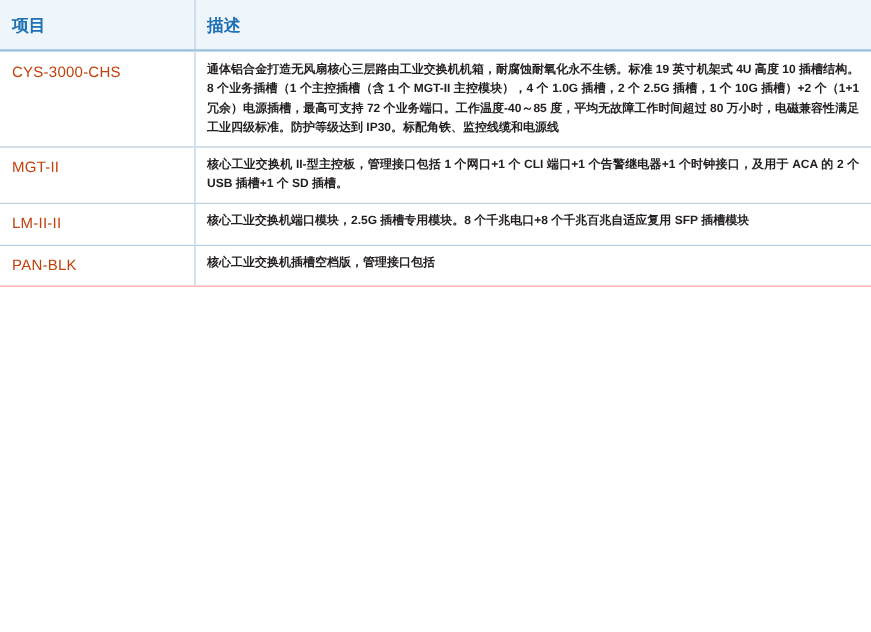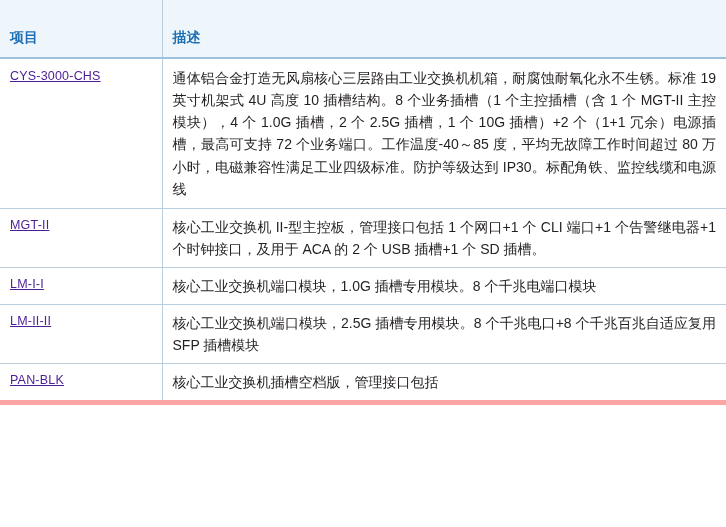--- a/index.html
+++ b/index.html
@@ -27,42 +27,42 @@
     padding: 7px 10px 7px 10px;
     border-bottom: 1px solid #b9cfe0;
     line-height: 1.58;
   }
   .spec-table th {
     background: #eef6fb;
     color: #1f6fb4;
     font-size: 14px;
     font-weight: bold;
     text-align: left;
-    padding-top: 26px;
+    padding-top: 10px;
     padding-bottom: 9px;
     border-bottom: 2px solid #9cc2dd;
   }
   .spec-table th.col-desc,
   .spec-table td.col-desc {
     border-left: 1px solid #b9cfe0;
   }
   .spec-table tr:last-child td {
-    border-bottom: 5px solid #fca5a5;
+    border-bottom: 1px solid #fca5a5;
   }
   td.col-model {
     font-size: 12.5px;
-    color: #4c1d95;
+    color: #c2410c;
     letter-spacing: 0.2px;
     white-space: nowrap;
-    text-decoration: underline;
   }
   td.col-desc {
-    font-size: 14px;
+    font-size: 10px;
     color: #231f20;
     text-align: justify;
+    font-weight: bold;
   }
   tr.row-tall td { padding-top: 8px; padding-bottom: 8px; }
 </style>
 </head>
 <body>
 
 <table class="spec-table">
   <colgroup>
     <col class="c1">
     <col class="c2">
@@ -76,24 +76,20 @@
   <tbody>
     <tr class="row-tall">
       <td class="col-model">CYS-3000-CHS</td>
       <td class="col-desc">通体铝合金打造无风扇核心三层路由工业交换机机箱，耐腐蚀耐氧化永不生锈。标准 19 英寸机架式 4U 高度 10 插槽结构。8 个业务插槽（1 个主控插槽（含 1 个 MGT-II 主控模块），4 个 1.0G 插槽，2 个 2.5G 插槽，1 个 10G 插槽）+2 个（1+1 冗余）电源插槽，最高可支持 72 个业务端口。工作温度-40～85 度，平均无故障工作时间超过 80 万小时，电磁兼容性满足工业四级标准。防护等级达到 IP30。标配角铁、监控线缆和电源线</td>
     </tr>
     <tr>
       <td class="col-model">MGT-II</td>
       <td class="col-desc">核心工业交换机 II-型主控板，管理接口包括 1 个网口+1 个 CLI 端口+1 个告警继电器+1 个时钟接口，及用于 ACA 的 2 个 USB 插槽+1 个 SD 插槽。</td>
     </tr>
     <tr>
-      <td class="col-model">LM-I-I</td>
-      <td class="col-desc">核心工业交换机端口模块，1.0G 插槽专用模块。8 个千兆电端口模块</td>
-    </tr>
-    <tr>
       <td class="col-model">LM-II-II</td>
       <td class="col-desc">核心工业交换机端口模块，2.5G 插槽专用模块。8 个千兆电口+8 个千兆百兆自适应复用 SFP 插槽模块</td>
     </tr>
     <tr>
       <td class="col-model">PAN-BLK</td>
       <td class="col-desc">核心工业交换机插槽空档版，管理接口包括</td>
     </tr>
   </tbody>
 </table>
 

